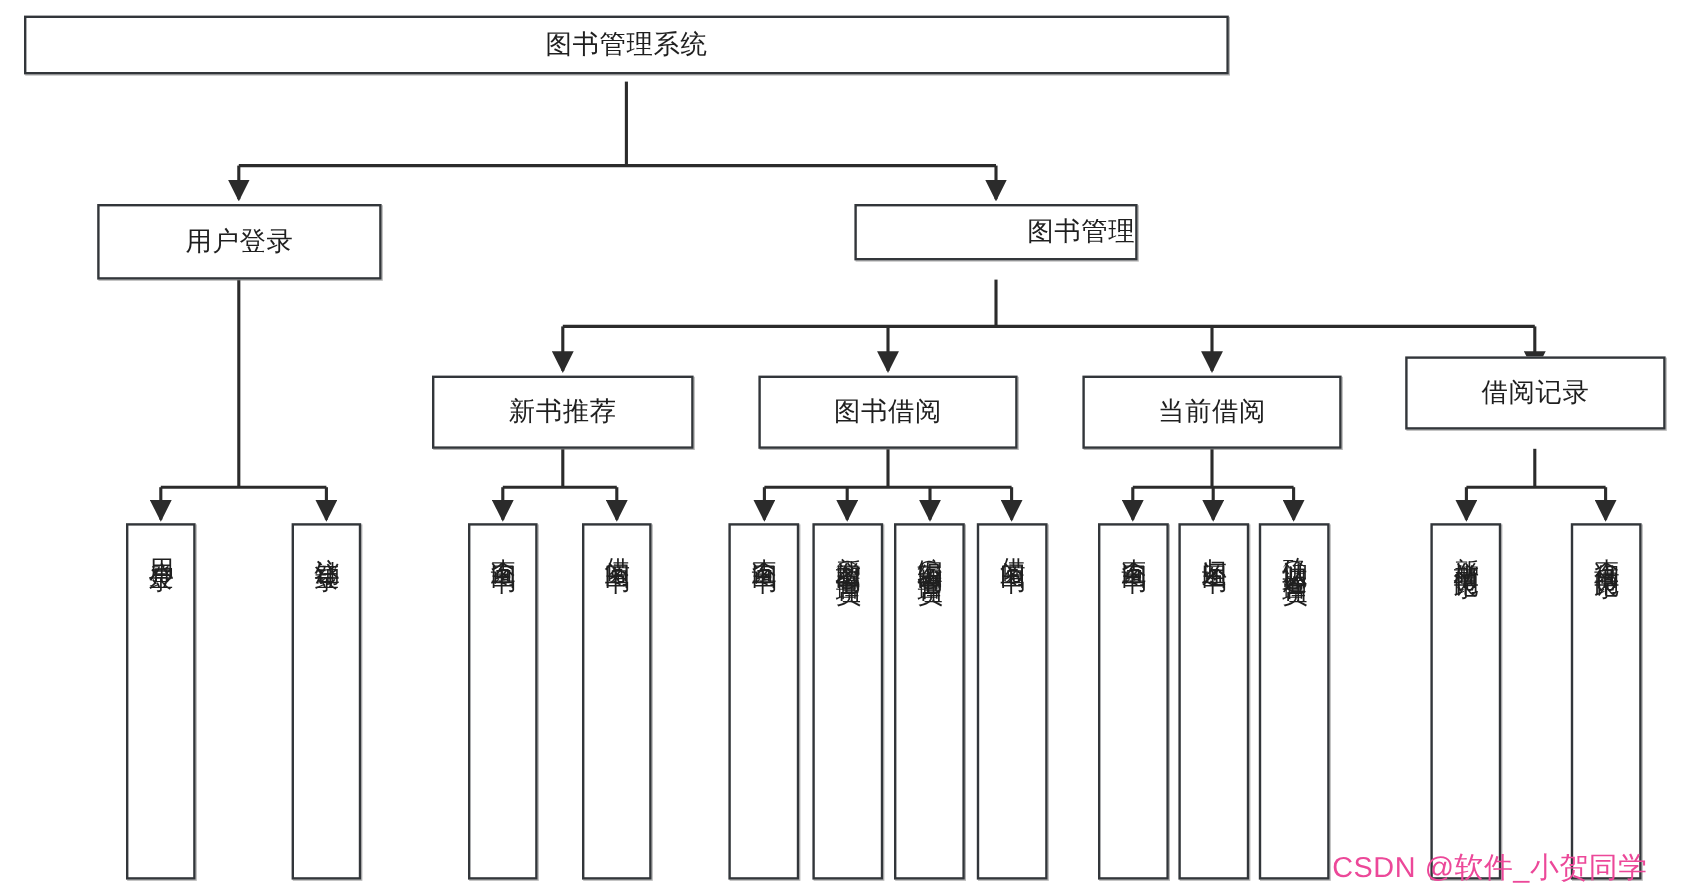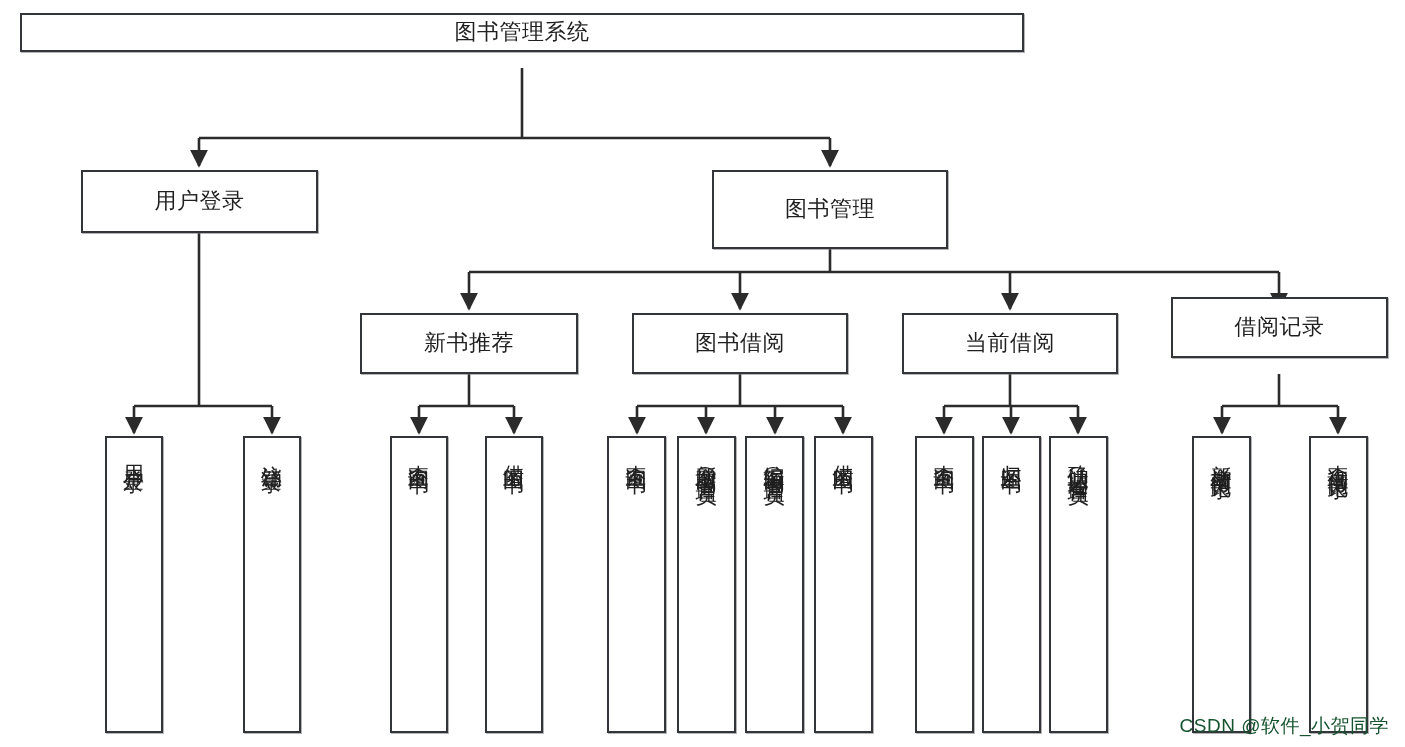--- a/index.html
+++ b/index.html
@@ -59,24 +59,24 @@
   .node.vert .node-label {
     font-size: 21px;
     writing-mode: vertical-rl;
     text-orientation: upright;
     letter-spacing: 3px;
     white-space: nowrap;
     line-height: 1;
   }
   .watermark {
     position: absolute;
-    right: 16px;
+    right: 32px;
     bottom: 8px;
-    font-size: 19px;
-    color: #14532d;
+    font-size: 24px;
+    color: #ec4899;
     letter-spacing: 0.5px;
     white-space: nowrap;
     user-select: none;
   }
 </style>
 </head>
 <body>
 
 <div id="diagram-canvas">
 
@@ -123,29 +123,29 @@
       <path d="M 1011 406 L 1011 433" marker-end="url(#arrow)"></path>
       <path d="M 1078 406 L 1078 433" marker-end="url(#arrow)"></path>
 
       <path d="M 1279 374 L 1279 406"></path>
       <path d="M 1222 406 L 1338 406"></path>
       <path d="M 1222 406 L 1222 433" marker-end="url(#arrow)"></path>
       <path d="M 1338 406 L 1338 433" marker-end="url(#arrow)"></path>
     </g>
   </svg>
 
-  <div class="node root horiz" style="left:20px; top:13px; width:1004px; height:39px;">
+  <div class="node root horiz" style="left:20px; top:13px; width:1004px; height:49px;">
     <span class="node-label">图书管理系统</span>
   </div>
 
   <div class="node horiz" style="left:81px; top:170px; width:237px; height:63px;">
     <span class="node-label">用户登录</span>
   </div>
 
-  <div class="node horiz" style="left:712px; top:170px; width:236px; height:79px;">
+  <div class="node horiz" style="left:712px; top:170px; width:236px; height:47px;justify-content:flex-end;">
     <span class="node-label">图书管理</span>
   </div>
 
   <div class="node horiz" style="left:632px; top:313px; width:216px; height:61px;">
     <span class="node-label">图书借阅</span>
   </div>
 
   <div class="node horiz" style="left:360px; top:313px; width:218px; height:61px;">
     <span class="node-label">新书推荐</span>
   </div>

